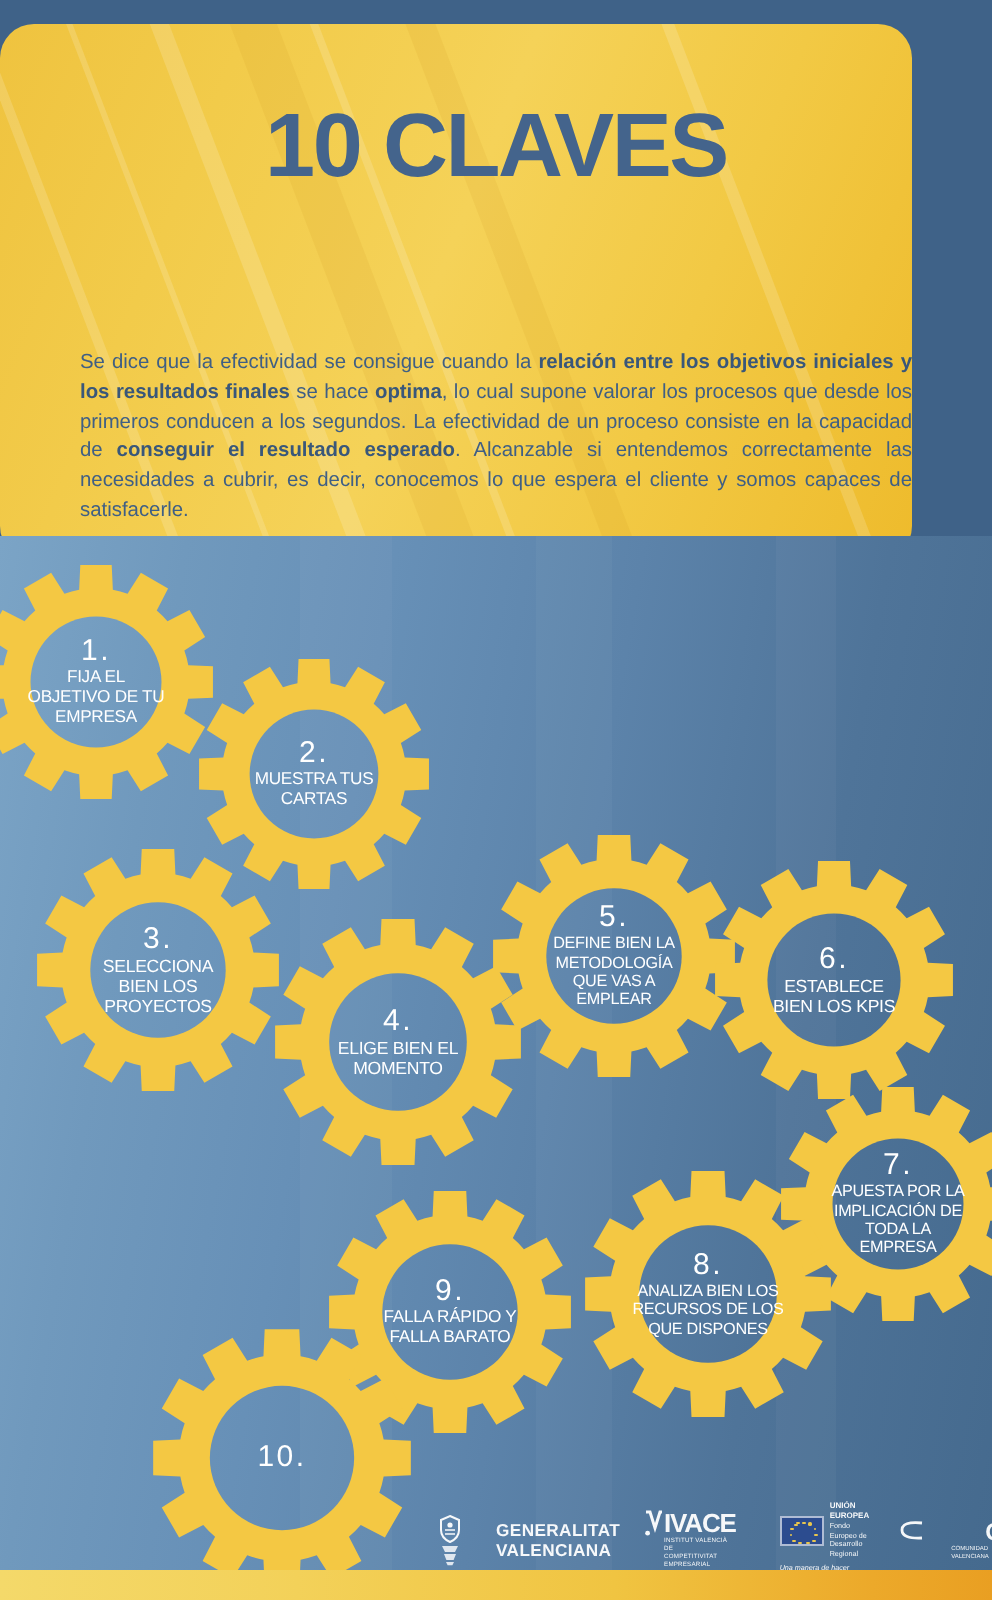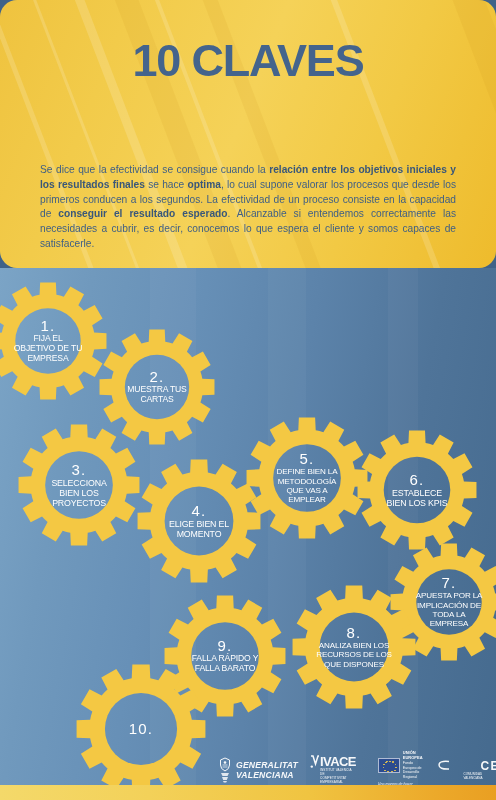--- a/index.html
+++ b/index.html
@@ -10,22 +10,22 @@
     overflow: hidden;
   }
   #poster {
     position: relative;
     width: 496px; height: 800px;
     overflow: hidden;
   }
 
   
   #header-band {
-    position: absolute; left: 0; top: 0;
-    width: 496px; height: 268px;
+    position: absolute; left: 0; top: 12px;
+    width: 456px; height: 268px;
     background: linear-gradient(112deg, #efc33f 0%, #f2cb4a 22%, #f5d258 48%, #f2c944 72%, #eebb2c 100%);
     overflow: hidden;
     border-radius: 17px;
   }
   .streak {
     position: absolute;
     background: rgba(255,255,255,0.16);
     transform: rotate(-21deg);
     transform-origin: top left;
     pointer-events: none;
@@ -336,21 +336,21 @@
 
     <div class="logo">
       <svg width="14" height="26" viewBox="0 0 14 26">
         <path d="M7 1 L11.5 3 L11.5 8 Q11.5 12 7 14 Q2.5 12 2.5 8 L2.5 3 Z" fill="none" stroke="#ffffff" stroke-width="1"></path>
         <circle cx="7" cy="5.5" r="1.3" fill="#ffffff"></circle>
         <path d="M4.5 8 h5 M4.5 10 h5" stroke="#ffffff" stroke-width="0.7"></path>
         <path d="M3 16 L11 16 L9.5 19 L4.5 19 Z" fill="#ffffff" opacity="0.85"></path>
         <path d="M4 20 L10 20 L8.8 23 L5.2 23 Z" fill="#ffffff" opacity="0.85"></path>
         <path d="M5 24 L9 24 L8.2 25.6 L5.8 25.6 Z" fill="#ffffff" opacity="0.85"></path>
       </svg>
-      <div class="logo-gv-text" style="margin-left:4px;font-style:italic;">
+      <div class="logo-gv-text" style="margin-left:16px;">
         <div>GENERALITAT</div>
         <div>VALENCIANA</div>
       </div>
     </div>
 
     <div class="logo" style="flex-direction:column; align-items:flex-start; margin-left:3px;">
       <div style="display:flex; align-items:flex-start;">
         <svg width="9" height="13" viewBox="0 0 9 13" style="margin-right:1px;">
           <path d="M1 1 L3 1 L5.5 9 L8 1 L9 1" fill="none" stroke="#ffffff" stroke-width="1.5"></path>
           <circle cx="1.8" cy="11.6" r="1.2" fill="#ffffff"></circle>

